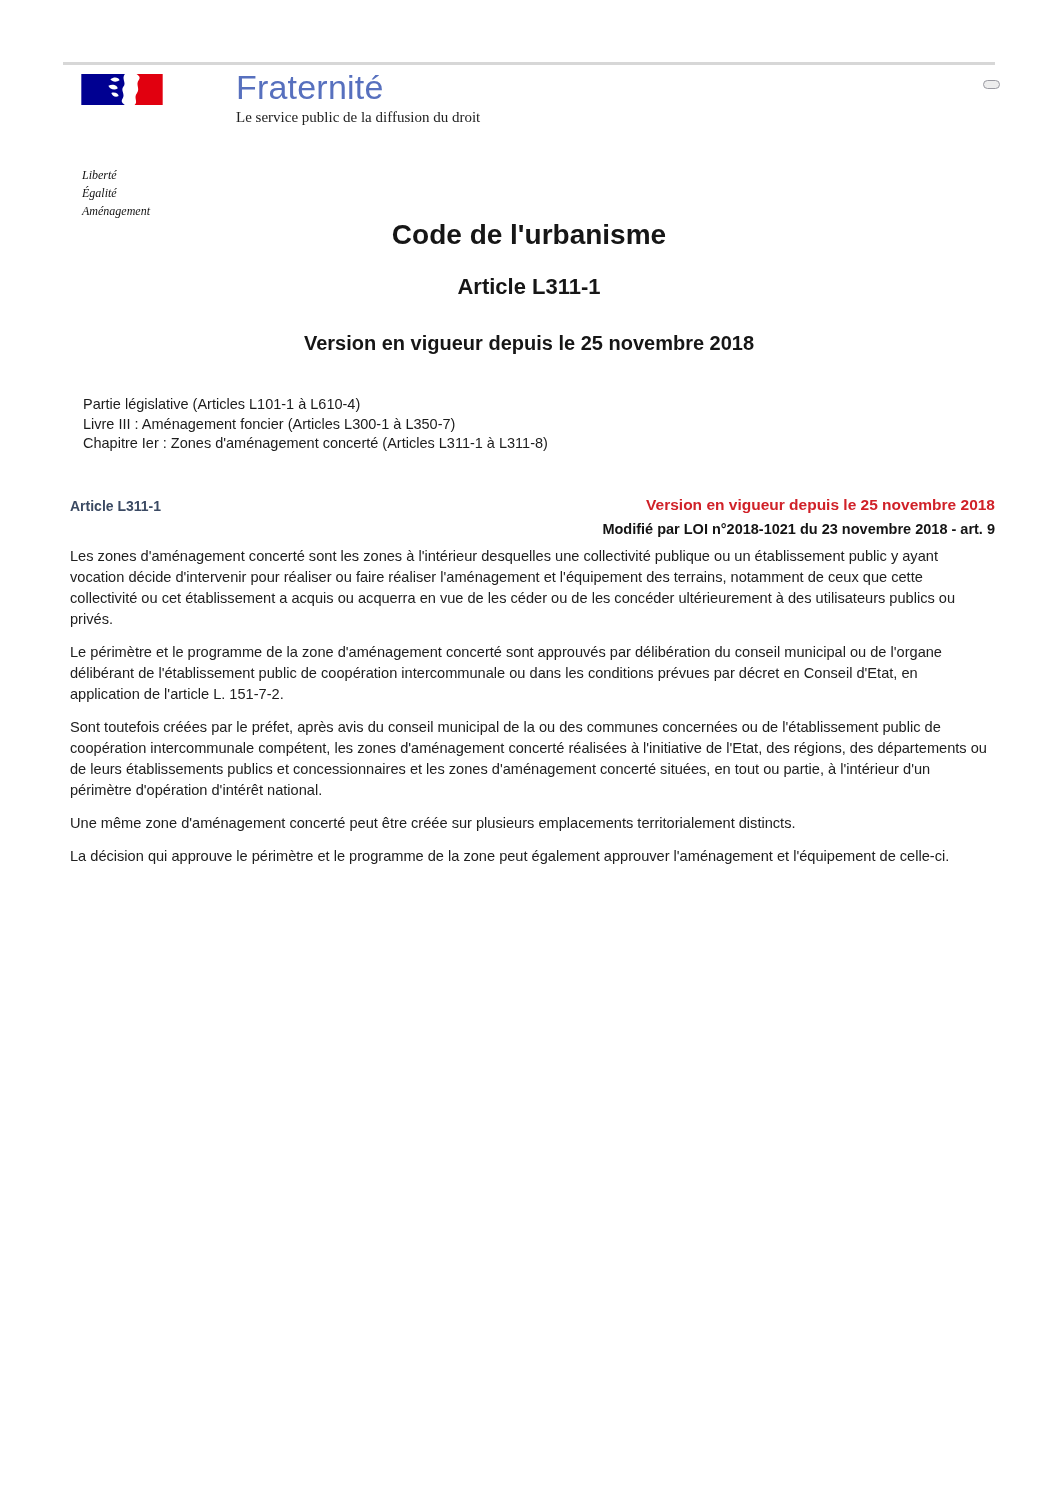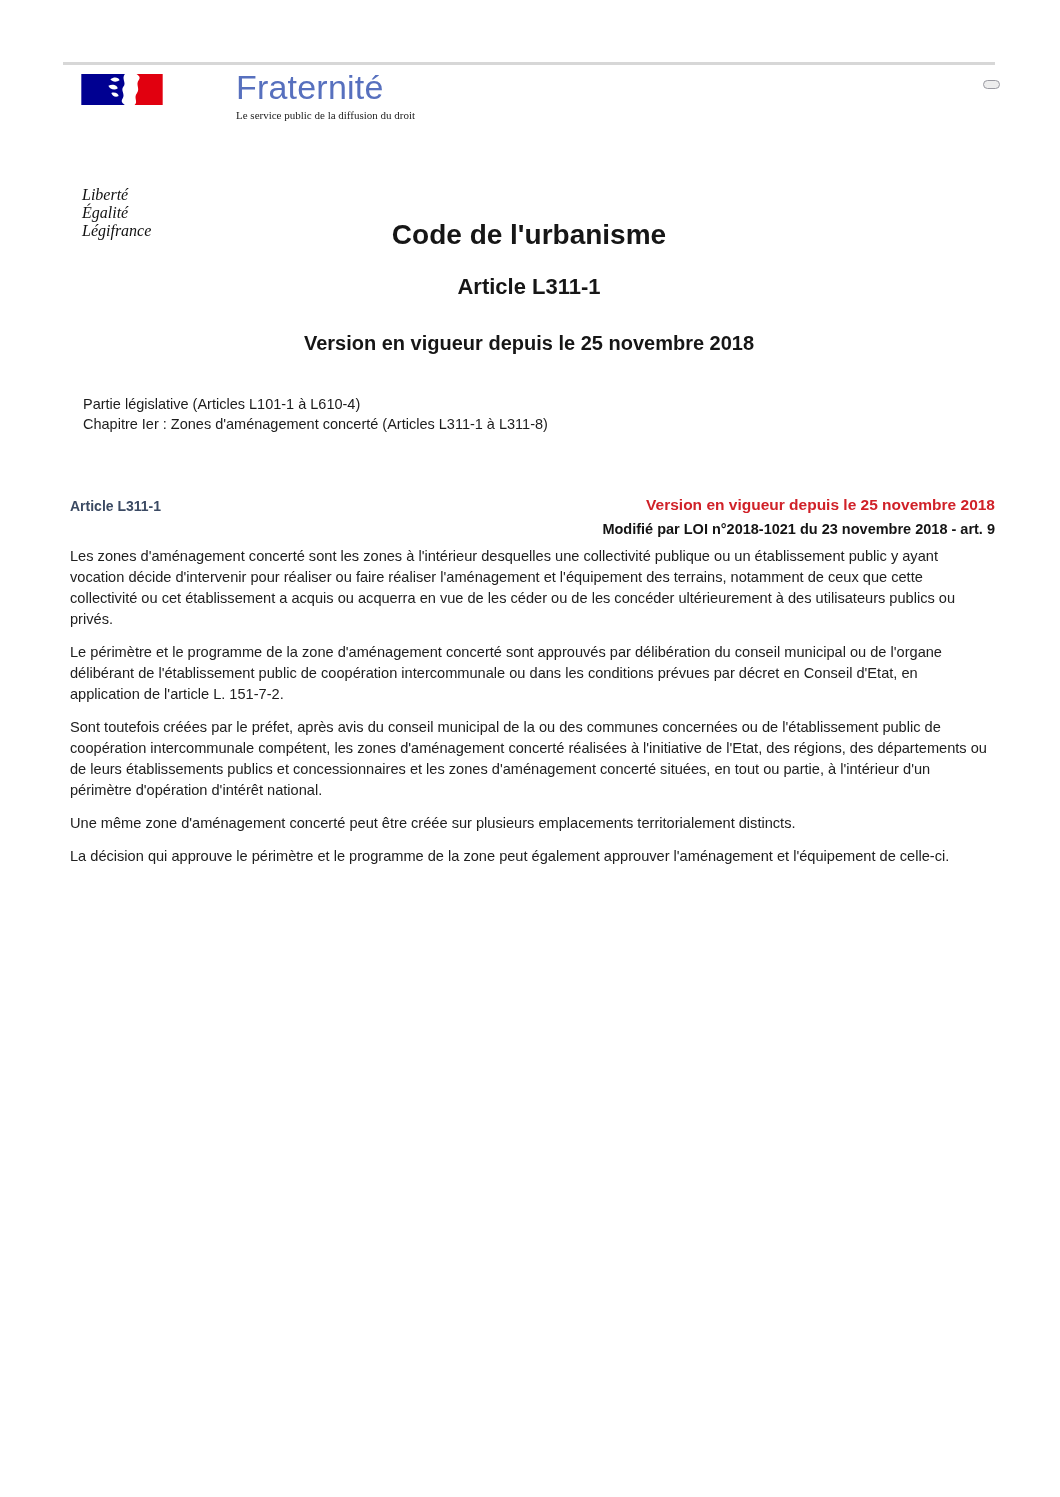--- a/index.html
+++ b/index.html
@@ -39,37 +39,36 @@
     font-weight: bold;
     line-height: 27px;
     letter-spacing: -0.4px;
     color: #000000;
   }
   .motto {
     position: absolute;
     left: 82px; top: 166px;
     font-family: "Liberation Serif", serif;
     font-style: italic;
-    font-size: 16px;
+    font-size: 12px;
     line-height: 18px;
     color: #111111;
-    margin-top: 20px;
   }
   .brand { position: absolute; left: 236px; top: 68px; }
   .brand-title {
     font-size: 34px;
     font-weight: 500;
     letter-spacing: 0.2px;
     color: #5770be;
     line-height: 38px;
   }
   .brand-tagline {
     margin-top: 3px;
     font-family: "Liberation Serif", serif;
-    font-size: 11px;
+    font-size: 15px;
     color: #222222;
   }
   .content {
     position: absolute;
     left: 63px; top: 0;
     width: 932px;
   }
   .code-title {
     position: absolute;
     left: 0; top: 219px;
@@ -155,35 +154,36 @@
     <path d="M57,0 H84 V32 H55 C59,28.5 53.5,24.5 57.5,19.5 C61,15 55.5,11 59.5,6 C61.5,3.2 58.8,1.2 57,0 Z" fill="#e1000f"></path>
     <path d="M30,5.5 c4,-3 8.5,-2 9.5,1 c-3,2.2 -7.5,2 -9.5,-1 Z" fill="#ffffff"></path>
     <path d="M28,12 c5,-2.2 9.5,0 9.5,3 c-4,2.2 -8.5,0 -9.5,-3 Z" fill="#ffffff"></path>
     <path d="M31,19.5 c4,-1.2 7.5,1 7.5,3.2 c-3.2,2 -6.5,0 -7.5,-3.2 Z" fill="#ffffff"></path>
   </svg>
 
 
   <div class="motto">
     <div>Liberté</div>
     <div>Égalité</div>
-    <div>Légifrance</div>
+    <div>Aménagement</div>
   </div>
 
   <div class="brand">
     <div class="brand-title">Fraternité</div>
     <div class="brand-tagline">Le service public de la diffusion du droit</div>
   </div>
 
   <div class="content">
     <h1 class="code-title">Code de l'urbanisme</h1>
     <h2 class="article-title">Article L311-1</h2>
     <h3 class="version-title">Version en vigueur depuis le 25 novembre 2018</h3>
 
     <div class="hierarchy">
       <div>Partie législative (Articles L101-1 à L610-4)</div>
+      <div>Livre III : Aménagement foncier (Articles L300-1 à L350-7)</div>
       <div>Chapitre Ier : Zones d'aménagement concerté (Articles L311-1 à L311-8)</div>
     </div>
 
     <div class="article-head-label">Article L311-1</div>
     <div class="article-head-status">Version en vigueur depuis le 25 novembre 2018</div>
     <div class="article-head-modified">Modifié par LOI n°2018-1021 du 23 novembre 2018 - art. 9</div>
 
     <div class="paragraphs">
       <p>Les zones d'aménagement concerté sont les zones à l'intérieur desquelles une collectivité publique ou un établissement public y ayant vocation décide d'intervenir pour réaliser ou faire réaliser l'aménagement et l'équipement des terrains, notamment de ceux que cette collectivité ou cet établissement a acquis ou acquerra en vue de les céder ou de les concéder ultérieurement à des utilisateurs publics ou privés.</p>
       <p>Le périmètre et le programme de la zone d'aménagement concerté sont approuvés par délibération du conseil municipal ou de l'organe délibérant de l'établissement public de coopération intercommunale ou dans les conditions prévues par décret en Conseil d'Etat, en application de l'article L. 151-7-2.</p>

